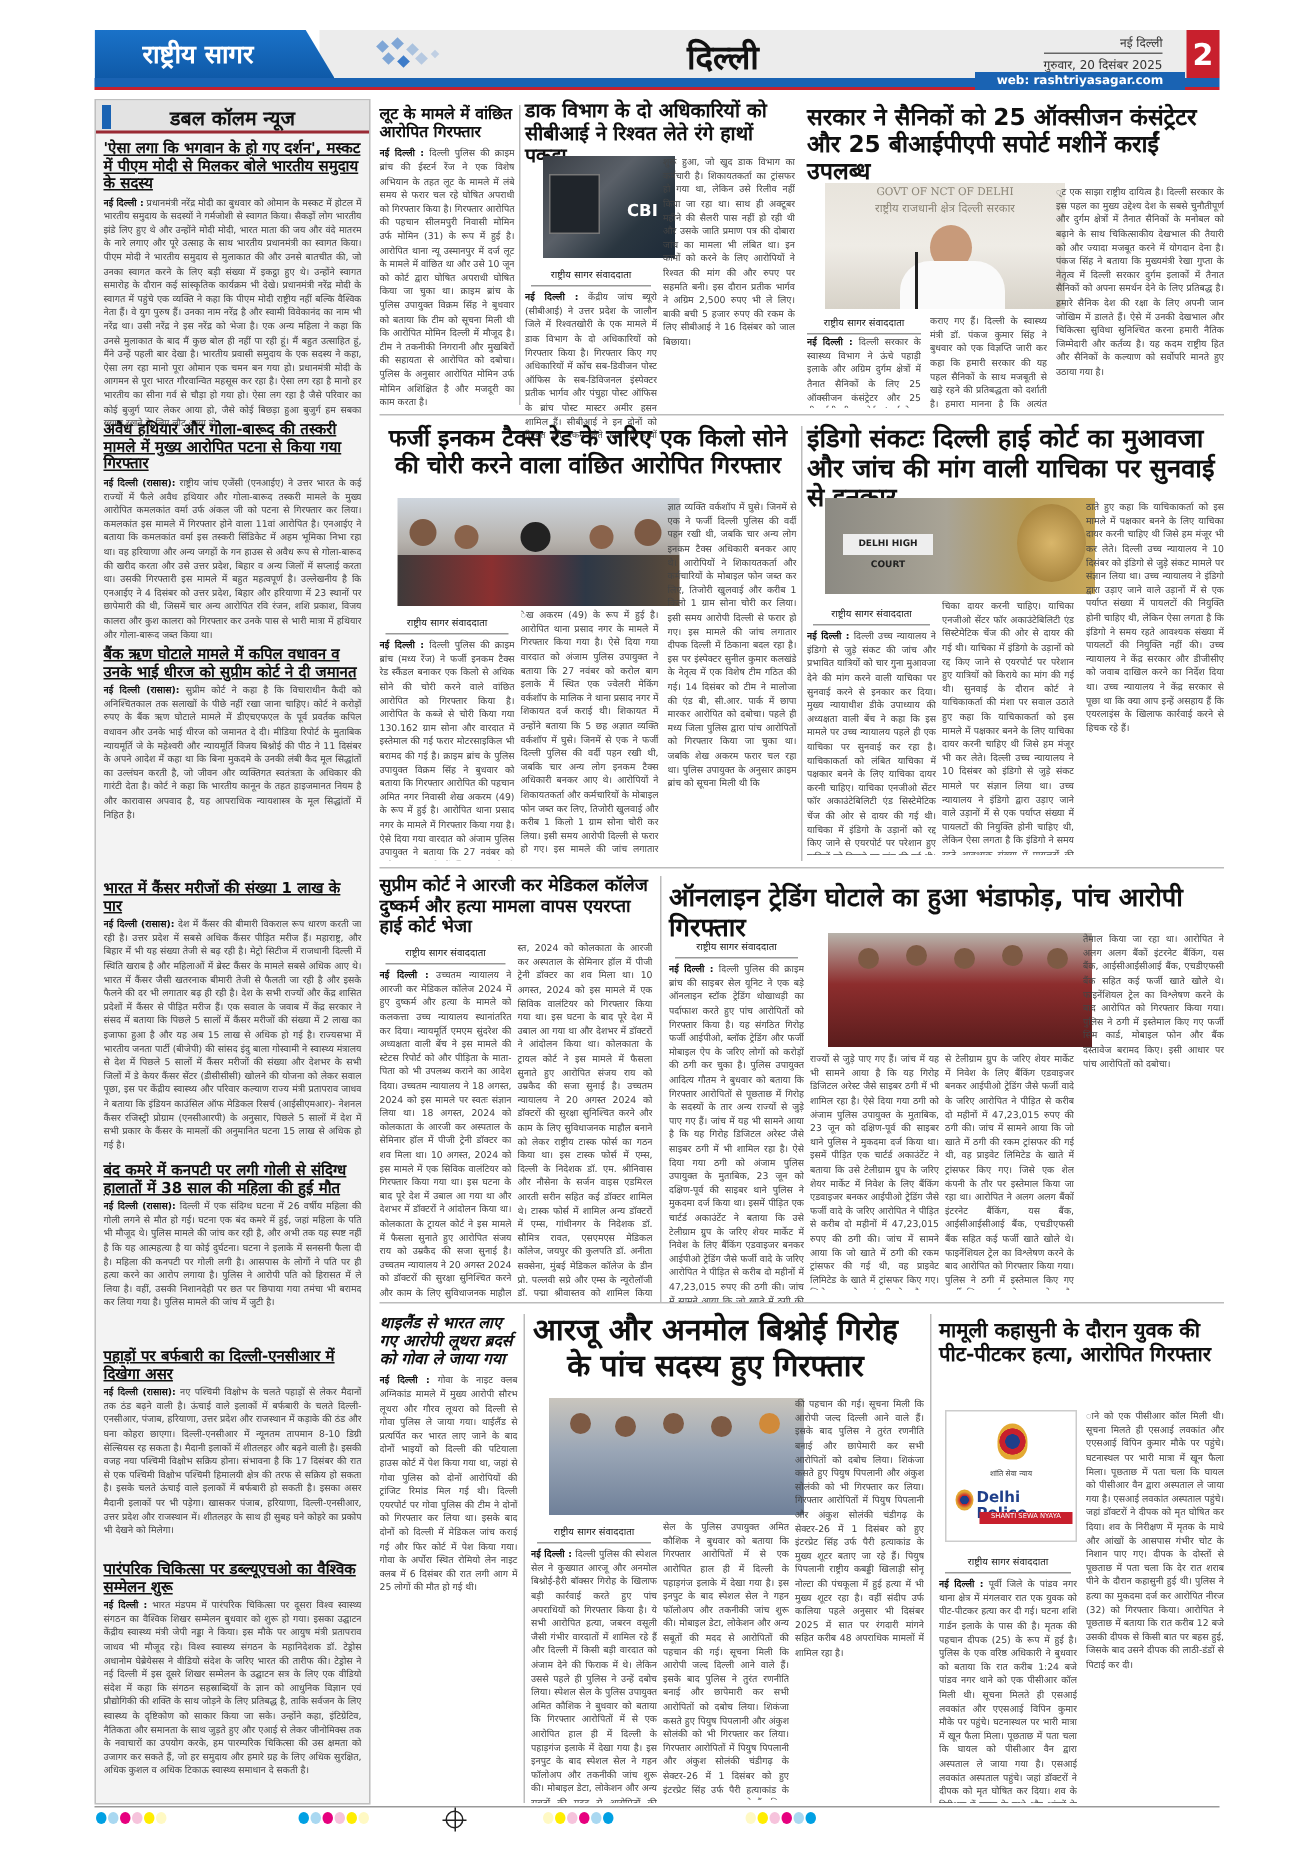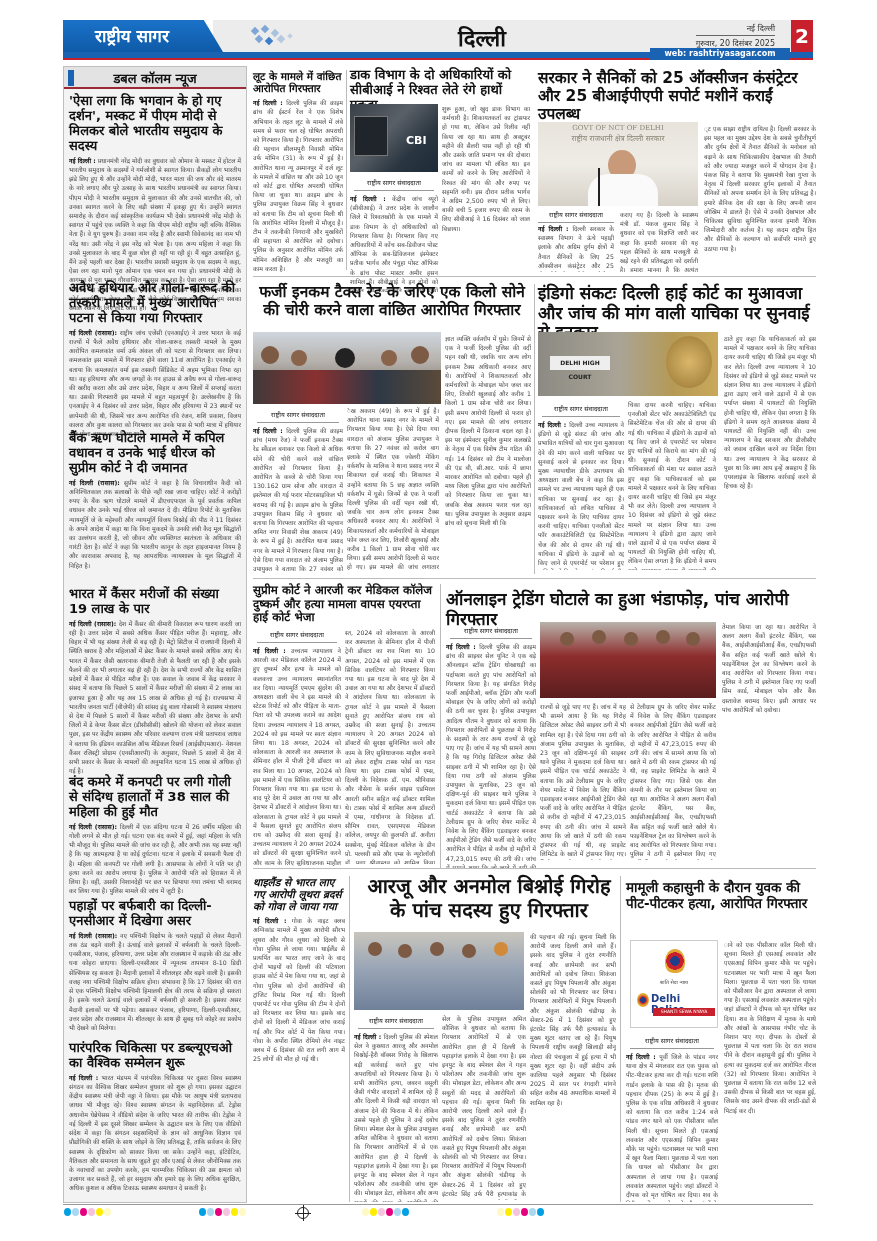--- a/index.html
+++ b/index.html
@@ -26,31 +26,31 @@
   .mh-red { position: absolute; left: 63px; top: 58px; width: 750px; height: 2px; background: #c8202d; }
   .mh-web { position: absolute; left: 650px; top: 48px; width: 140px; height: 12px; background: #1a63b3;
     color: #fff; font-size: 8px; font-weight: bold; text-align: center; line-height: 12px; }
 
   
   .col { position: absolute; }
   .head { font-weight: bold; color: #111; line-height: 1.15; }
   .body { font-size: 6.2px; line-height: 9.2px; color: #444; text-align: justify; }
   .body b { color: #111; }
   .byline { font-size: 6.5px; color: #222; text-align: center; border-bottom: 1px solid #999; padding: 2px 0 3px; margin: 2px 4px 3px; }
-  .photo { position: absolute; background: #8a8a8a; overflow: hidden; }
+  .photo { position: absolute; background: #8a8a8a; overflow: hidden; margin-left: 12px; }
   .vrule { position: absolute; width: 1px; background: #bbb; }
   .hrule { position: absolute; height: 1px; background: #bbb; }
 
   
   .lbox { position: absolute; left: 63px; top: 66px; width: 184px; height: 1137px; background: #f3f3f3; border: 1px solid #bfbfbf; }
   .lbox-title { position: absolute; left: 0; top: 0; width: 182px; height: 22px; background: #e3e3e3; border-bottom: 2px solid #9a2a34; }
   .lbox-title .mark { position: absolute; left: 4px; top: 3px; width: 6px; height: 16px; background: #1a63b3; }
   .lbox-title span { position: absolute; left: 0; width: 100%; top: 2px; text-align: center; font-size: 13px; font-weight: bold; color: #111; }
   .lbox .story { position: absolute; left: 5px; width: 172px; }
-  .lbox .head { font-size: 13px; margin-bottom: 2px; }
+  .lbox .head { font-size: 10px; margin-bottom: 2px; text-decoration: underline; }
   .h-sm { font-size: 10.5px; }
 
   .regmarks { position: absolute; top: 1208px; height: 10px; display: flex; gap: 1px; }
   .regmarks i { display: block; width: 7px; height: 8px; border-radius: 50%; }
   .crosshair { position: absolute; left: 297px; top: 1207px; width: 12px; height: 12px; border: 1px solid #222; border-radius: 50%; }
   .crosshair::before, .crosshair::after { content: ""; position: absolute; background: #222; }
   .crosshair::before { left: -3px; right: -3px; top: 5px; height: 1px; }
   .crosshair::after { top: -3px; bottom: -3px; left: 5px; width: 1px; }
 
   .dp-logo { position: absolute; background: #fff; border: 1px solid #ccc; }
@@ -96,21 +96,21 @@
     <div class="head">अवैध हथियार और गोला-बारूद की तस्करी मामले में मुख्य आरोपित पटना से किया गया गिरफ्तार</div>
     <div class="body" style="height:120px;overflow:hidden"><b>नई दिल्ली (रासास):</b> <span>राष्ट्रीय जांच एजेंसी (एनआईए) ने उत्तर भारत के कई राज्यों में फैले अवैध हथियार और गोला-बारूद तस्करी मामले के मुख्य आरोपित कमलकांत वर्मा उर्फ अंकल जी को पटना से गिरफ्तार कर लिया। कमलकांत इस मामले में गिरफ्तार होने वाला 11वां आरोपित है। एनआईए ने बताया कि कमलकांत वर्मा इस तस्करी सिंडिकेट में अहम भूमिका निभा रहा था। वह हरियाणा और अन्य जगहों के गन हाउस से अवैध रूप से गोला-बारूद की खरीद करता और उसे उत्तर प्रदेश, बिहार व अन्य जिलों में सप्लाई करता था। उसकी गिरफ्तारी इस मामले में बहुत महत्वपूर्ण है। उल्लेखनीय है कि एनआईए ने 4 दिसंबर को उत्तर प्रदेश, बिहार और हरियाणा में 23 स्थानों पर छापेमारी की थी, जिसमें चार अन्य आरोपित रवि रंजन, शशि प्रकाश, विजय कालरा और कुश कालरा को गिरफ्तार कर उनके पास से भारी मात्रा में हथियार और गोला-बारूद जब्त किया था।</span></div>
   </div>
 
   <div class="story" style="top:364px">
     <div class="head">बैंक ऋण घोटाले मामले में कपिल वधावन व उनके भाई धीरज को सुप्रीम कोर्ट ने दी जमानत</div>
     <div class="body" style="height:120px;overflow:hidden"><b>नई दिल्ली (रासास):</b> <span>सुप्रीम कोर्ट ने कहा है कि विचाराधीन कैदी को अनिश्चितकाल तक सलाखों के पीछे नहीं रखा जाना चाहिए। कोर्ट ने करोड़ों रुपए के बैंक ऋण घोटाले मामले में डीएचएफएल के पूर्व प्रवर्तक कपिल वधावन और उनके भाई धीरज को जमानत दे दी। मीडिया रिपोर्ट के मुताबिक न्यायमूर्ति जे के महेश्वरी और न्यायमूर्ति विजय बिश्नोई की पीठ ने 11 दिसंबर के अपने आदेश में कहा था कि बिना मुकदमे के उनकी लंबी कैद मूल सिद्धांतों का उल्लंघन करती है, जो जीवन और व्यक्तिगत स्वतंत्रता के अधिकार की गारंटी देता है। कोर्ट ने कहा कि भारतीय कानून के तहत हाइजमानत नियम है और कारावास अपवाद है, यह आपराधिक न्यायशास्त्र के मूल सिद्धांतों में निहित है।</span></div>
   </div>
 
   <div class="story" style="top:520px">
-    <div class="head">भारत में कैंसर मरीजों की संख्या 19 लाख के पार</div>
+    <div class="head">भारत में कैंसर मरीजों की संख्या 1 लाख के पार</div>
     <div class="body" style="height:176px;overflow:hidden"><b>नई दिल्ली (रासास):</b> <span>देश में कैंसर की बीमारी विकराल रूप धारण करती जा रही है। उत्तर प्रदेश में सबसे अधिक कैंसर पीड़ित मरीज हैं। महाराष्ट्र, और बिहार में भी यह संख्या तेजी से बढ़ रही है। मेट्रो सिटीज में राजधानी दिल्ली में स्थिति खराब है और महिलाओं में ब्रेस्ट कैंसर के मामले सबसे अधिक आए थे। भारत में कैंसर जैसी खतरनाक बीमारी तेजी से फैलती जा रही है और इसके फैलने की दर भी लगातार बढ़ ही रही है। देश के सभी राज्यों और केंद्र शासित प्रदेशों में कैंसर से पीड़ित मरीज हैं। एक सवाल के जवाब में केंद्र सरकार ने संसद में बताया कि पिछले 5 सालों में कैंसर मरीजों की संख्या में 2 लाख का इजाफा हुआ है और यह अब 15 लाख से अधिक हो गई है। राज्यसभा में भारतीय जनता पार्टी (बीजेपी) की सांसद इंदु बाला गोस्वामी ने स्वास्थ्य मंत्रालय से देश में पिछले 5 सालों में कैंसर मरीजों की संख्या और देशभर के सभी जिलों में डे केयर कैंसर सेंटर (डीसीसीसी) खोलने की योजना को लेकर सवाल पूछा, इस पर केंद्रीय स्वास्थ्य और परिवार कल्याण राज्य मंत्री प्रतापराव जाधव ने बताया कि इंडियन काउंसिल ऑफ मेडिकल रिसर्च (आईसीएमआर)- नेशनल कैंसर रजिस्ट्री प्रोग्राम (एनसीआरपी) के अनुसार, पिछले 5 सालों में देश में सभी प्रकार के कैंसर के मामलों की अनुमानित घटना 15 लाख से अधिक हो गई है।</span></div>
   </div>
 
   <div class="story" style="top:708px">
     <div class="head">बंद कमरे में कनपटी पर लगी गोली से संदिग्ध हालातों में 38 साल की महिला की हुई मौत</div>
     <div class="body" style="height:92px;overflow:hidden"><b>नई दिल्ली (रासास):</b> <span>दिल्ली में एक संदिग्ध घटना में 26 वर्षीय महिला की गोली लगने से मौत हो गई। घटना एक बंद कमरे में हुई, जहां महिला के पति भी मौजूद थे। पुलिस मामले की जांच कर रही है, और अभी तक यह स्पष्ट नहीं है कि यह आत्महत्या है या कोई दुर्घटना। घटना ने इलाके में सनसनी फैला दी है। महिला की कनपटी पर गोली लगी है। आसपास के लोगों ने पति पर ही हत्या करने का आरोप लगाया है। पुलिस ने आरोपी पति को हिरासत में ले लिया है। वहीं, उसकी निशानदेही पर छत पर छिपाया गया तमंचा भी बरामद कर लिया गया है। पुलिस मामले की जांच में जुटी है।</span></div>
   </div>
 
   <div class="story" style="top:832px">
     <div class="head">पहाड़ों पर बर्फबारी का दिल्ली-एनसीआर में दिखेगा असर</div>
@@ -249,21 +249,21 @@
 </div>
 
 <div class="hrule" style="left:253px;top:868px;width:563px"></div>
 
 <div class="col" style="left:253px;top:876px;width:92px;">
   <div class="head" style="font-size:10.5px;font-style:italic">थाइलैंड से भारत लाए गए आरोपी लूथरा ब्रदर्स को गोवा ले जाया गया</div>
   <div class="body" style="margin-top:4px;height:290px;overflow:hidden"><b>नई दिल्ली :</b> <span>गोवा के नाइट क्लब अग्निकांड मामले में मुख्य आरोपी सौरभ लूथरा और गौरव लूथरा को दिल्ली से गोवा पुलिस ले जाया गया। थाईलैंड से प्रत्यर्पित कर भारत लाए जाने के बाद दोनों भाइयों को दिल्ली की पटियाला हाउस कोर्ट में पेश किया गया था, जहां से गोवा पुलिस को दोनों आरोपियों की ट्रांजिट रिमांड मिल गई थी। दिल्ली एयरपोर्ट पर गोवा पुलिस की टीम ने दोनों को गिरफ्तार कर लिया था। इसके बाद दोनों को दिल्ली में मेडिकल जांच कराई गई और फिर कोर्ट में पेश किया गया। गोवा के अर्पोरा स्थित रोमियो लेन नाइट क्लब में 6 दिसंबर की रात लगी आग में 25 लोगों की मौत हो गई थी।</span></div>
 </div>
 <div class="vrule" style="left:349px;top:876px;height:326px"></div>
 
-<div class="col" style="left:358px;top:874px;width:262px;">
+<div class="col" style="left:346px;top:874px;width:262px;">
   <div class="head" style="font-size:20px;text-align:center;line-height:1.2">आरजू और अनमोल बिश्नोई गिरोह के पांच सदस्य हुए गिरफ्तार</div>
 </div>
 <div class="photo" style="left:354px;top:932px;width:170px;height:78px;background:linear-gradient(180deg,#c9c5bd 0%,#9aa6b6 45%,#6f8099 100%)">
   <div style="position:absolute;left:14px;top:10px;width:14px;height:14px;border-radius:50%;background:#7d5a44"></div>
   <div style="position:absolute;left:44px;top:12px;width:14px;height:14px;border-radius:50%;background:#7d5a44"></div>
   <div style="position:absolute;left:76px;top:10px;width:14px;height:14px;border-radius:50%;background:#7d5a44"></div>
   <div style="position:absolute;left:108px;top:12px;width:14px;height:14px;border-radius:50%;background:#7d5a44"></div>
   <div style="position:absolute;left:140px;top:10px;width:14px;height:14px;border-radius:50%;background:#d08a3a"></div>
 </div>
 <div class="col" style="left:354px;top:1012px;width:84px;">

